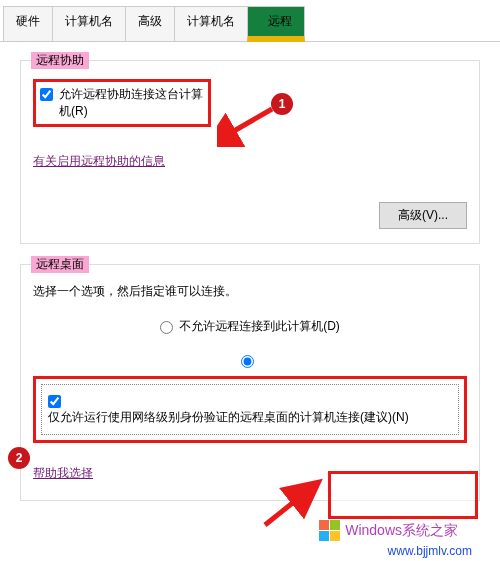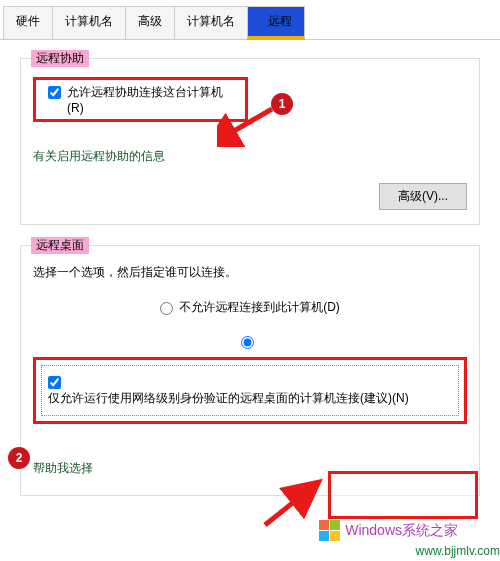--- a/index.html
+++ b/index.html
@@ -21,22 +21,22 @@
     .tab {
       padding: 6px 12px;
       border: 1px solid #ccc;
       border-bottom: none;
       background: #f5f5f5;
       margin-right: -1px;
       cursor: pointer;
       font-size: 12px;
     }
     .tab.active {
-      background: #1d4ed8;
-      border-bottom: 4px solid #eab308;
+      background: #15803d;
+      border-bottom: 6px solid #eab308;
       margin-bottom: -1px;
       z-index: 2;
       position: relative;
       padding-left: 20px;
     }
     .content {
       padding: 18px 20px 10px 20px;
     }
     .fieldset {
       border: 1px solid #ddd;
@@ -52,42 +52,42 @@
       padding: 0 5px;
       font-size: 12px;
     }
     .checkbox-row {
       display: flex;
       align-items: flex-start;
       padding: 4px 2px;
     }
     .red-highlight1 {
       border: 3px solid #e81919;
-      padding: 4px 12px;
-      width: 215px;
+      padding: 4px 4px;
+      width: 178px;
     }
     .red-highlight2 {
       border: 3px solid #e81919;
       padding: 5px 5px;
     }
     input[type="checkbox"], input[type="radio"] {
       margin-right: 6px;
       margin-top: 2px;
     }
-    .link { color: #14532d; cursor: pointer; }
+    .link { color: #701a75; text-decoration: underline; cursor: pointer; }
     .btn {
       padding: 4px 16px;
       border: 1px solid #adadad;
       background: #e1e1e1;
       cursor: pointer;
       font-size: 12px;
       font-family: inherit;
       min-width: 88px;
     }
-    .btn-row { text-align: right; margin-top: 18px; }
+    .btn-row { text-align: right; margin-top: 32px; }
     .desc { margin-bottom: 18px; }
     .radio-row { margin-bottom: 18px; display: flex; align-items: center; justify-content: center; }
     .indent-box {
       margin-left: 20px;
       margin-top: 8px;
       margin-bottom: 8px;
       border: 1px dotted #888;
       padding: 8px 6px;
     }
     .marker {
@@ -119,22 +119,22 @@
       opacity: 0.85;
     }
     .winlogo { display: inline-grid; grid-template-columns: 10px 10px; grid-template-rows: 10px 10px; gap: 1px; margin-right: 5px;}
     .winlogo span:nth-child(1){background:#f25022}
     .winlogo span:nth-child(2){background:#7fba00}
     .winlogo span:nth-child(3){background:#00a4ef}
     .winlogo span:nth-child(4){background:#ffb900}
     .wmtext { font-size: 14px; color: #a21caf; font-weight: 500;}
     .wmurl {
       position: absolute;
-      bottom: 3px; right: 0;
-      font-size: 12px; color: #15803d;
+      bottom: 3px; right: 28px;
+      font-size: 12px; color: #1d4ed8;
     }
     .corner-box {
       position: absolute;
       right: 22px;
       bottom: 42px;
       width: 150px;
       height: 48px;
       border: 3px solid #e81919;
       background: rgba(255,255,255,0.5);
     }
@@ -185,21 +185,21 @@
 
     <div class="red-highlight2">
       <div class="indent-box" style="margin:0;">
         <div class="checkbox-row" style="padding:0;flex-direction:column;">
           <input type="checkbox" checked="" style="">
           <label style="line-height:1.5;">仅允许运行使用网络级别身份验证的远程桌面的计算机连接(建议)(N)</label>
         </div>
       </div>
     </div>
 
-    <div style="margin-top:36px;">
+    <div style="margin-top:22px;">
       <a class="link">帮助我选择</a>
     </div>
   </div>
 
 </div>
 
 <div class="marker" style="left:271px; top:93px;">1</div>
 <div class="marker" style="left:8px; top:447px;">2</div>
 
 <svg class="arrow1" width="62" height="50">

